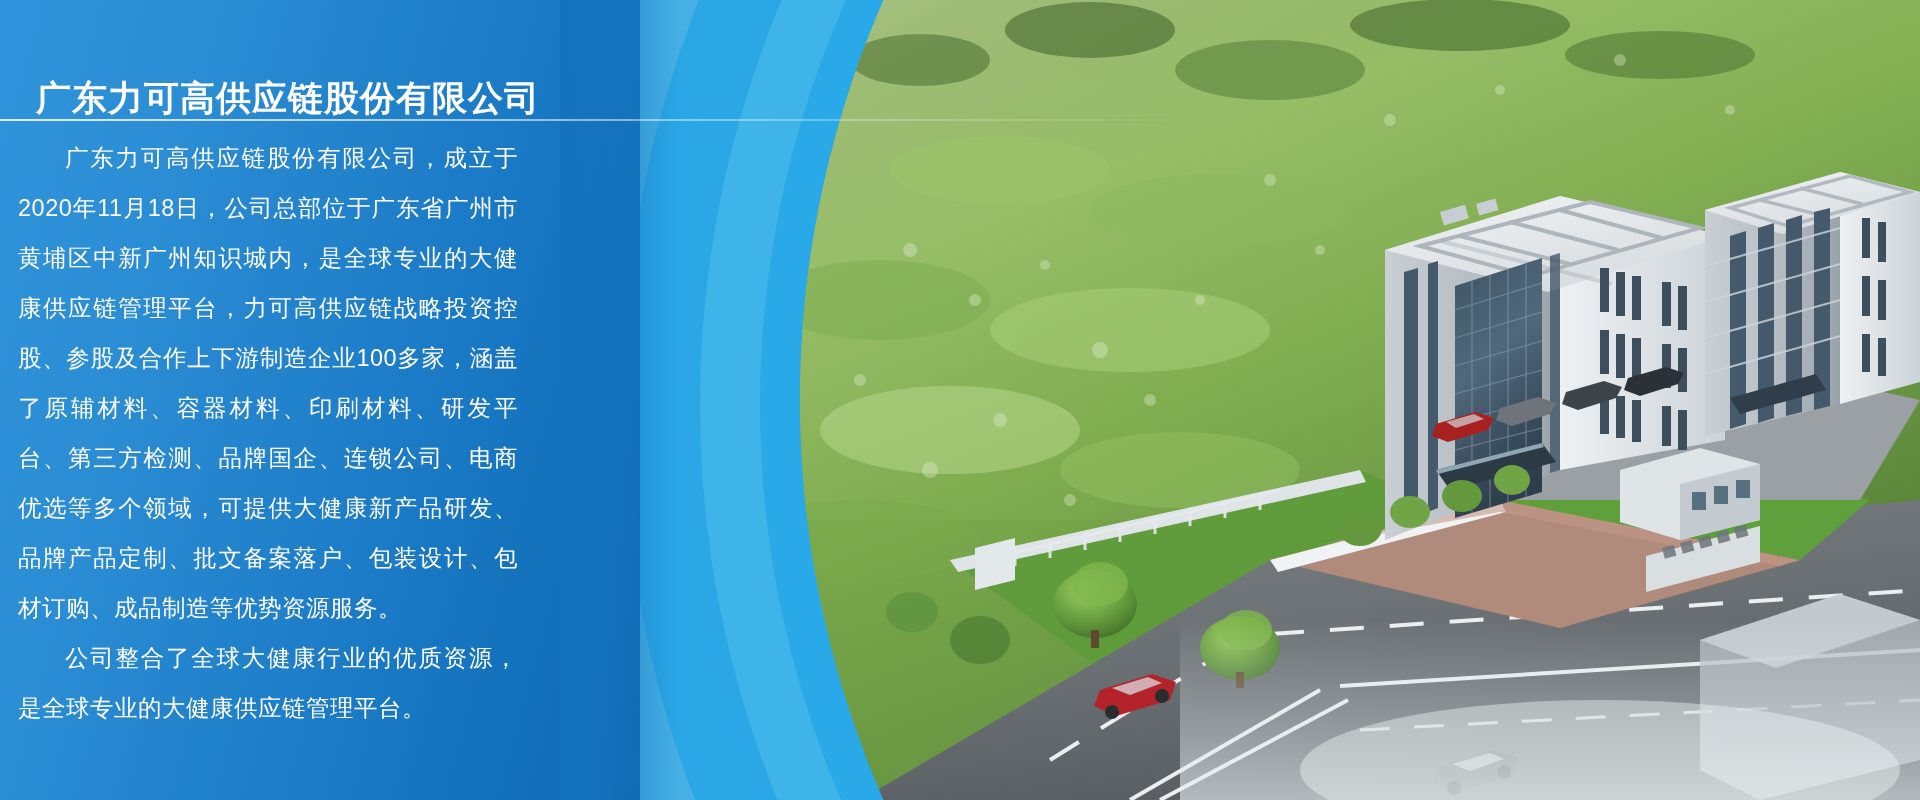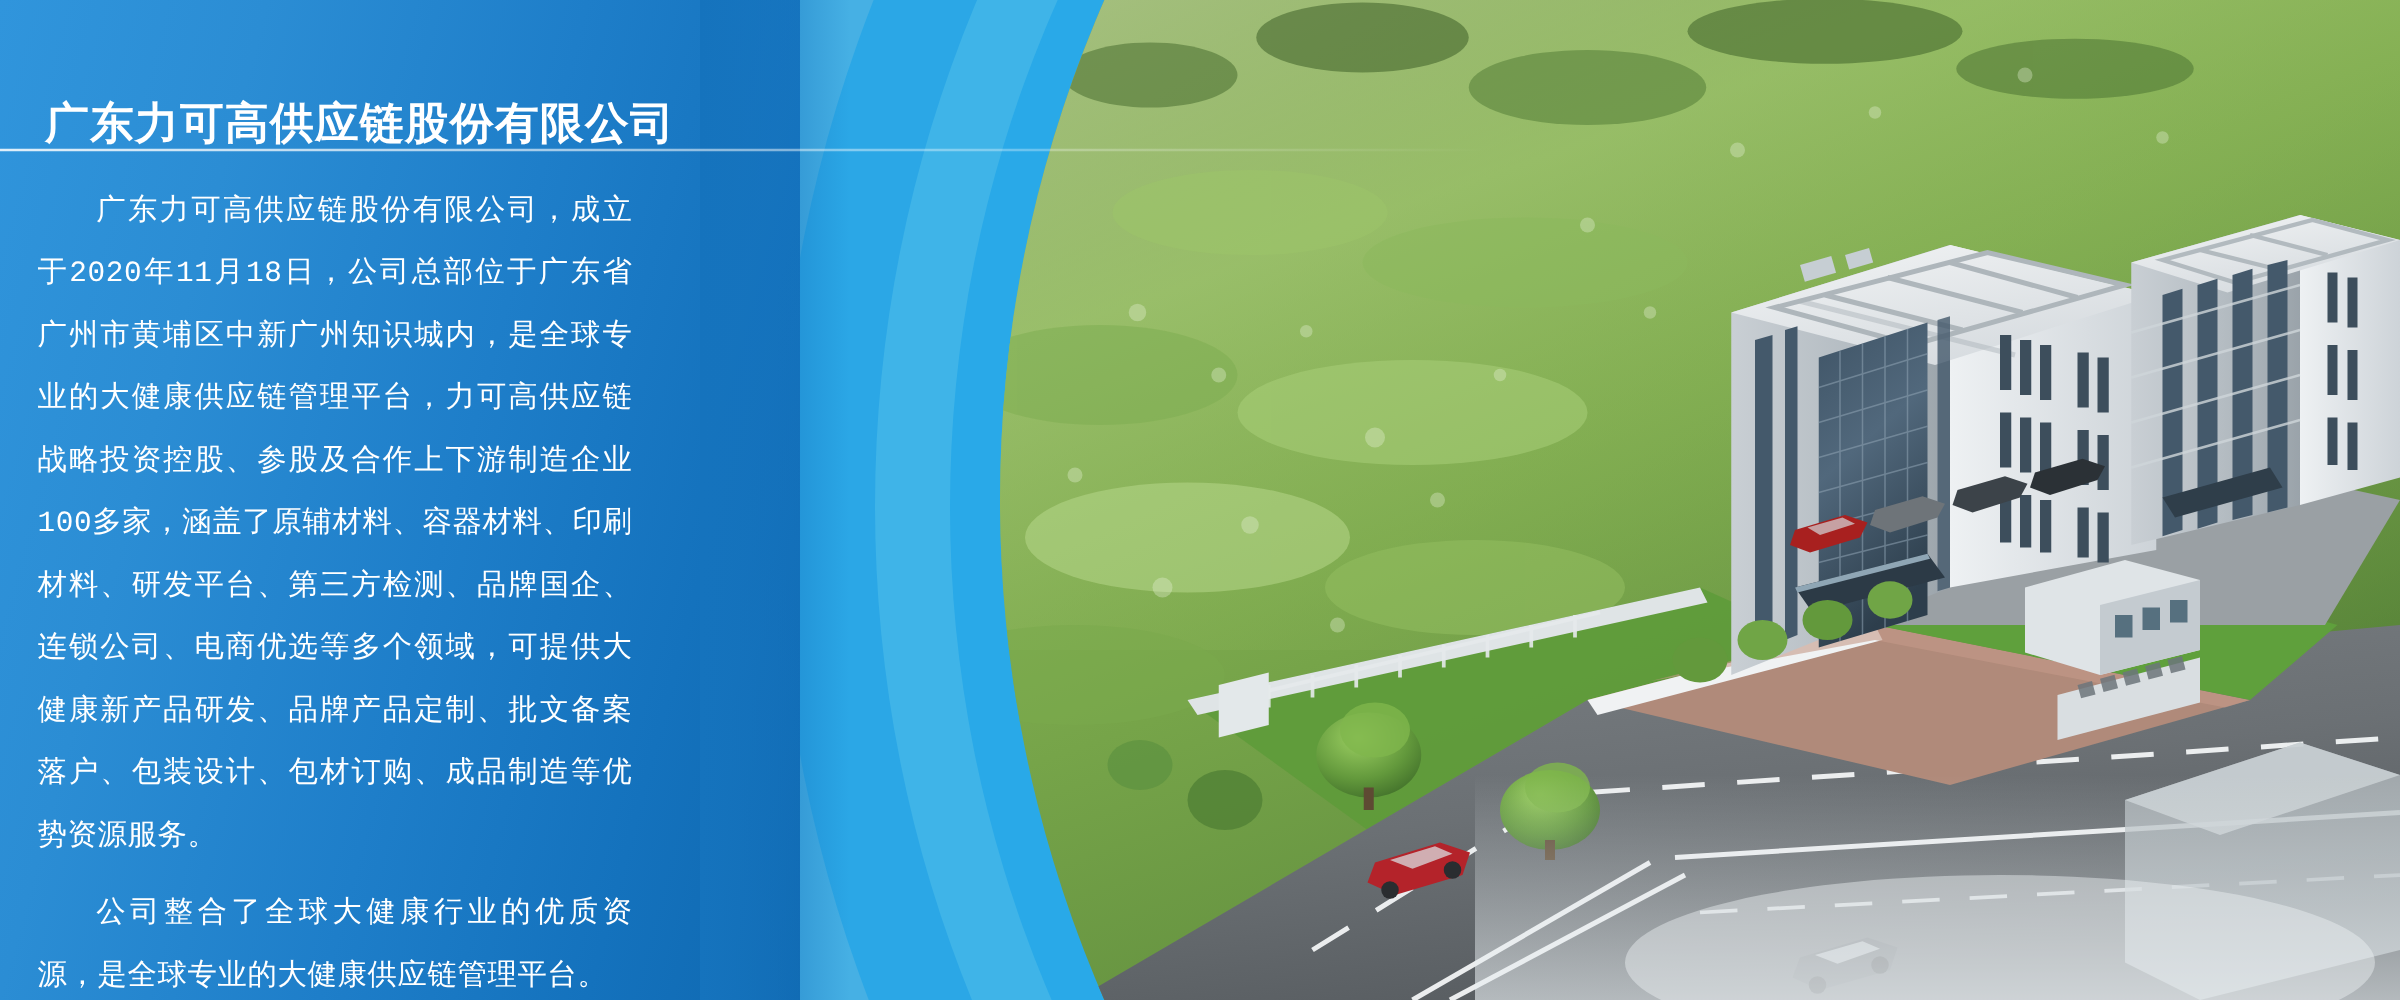--- a/index.html
+++ b/index.html
@@ -39,36 +39,36 @@
 
   
   #photo{
     position:absolute;left:800px;top:-600px;width:2000px;height:2000px;
     border-radius:50%;overflow:hidden;
   }
   #photo svg{position:absolute;left:0;top:600px;width:1120px;height:800px;}
   
 
   
-  #textcol{position:absolute;left:0;top:0;width:600px;height:664px;font-family:Liberation Mono, monospace;}
+  #textcol{position:absolute;left:0;top:0;width:600px;height:664px;}
   #page-title{
     position:absolute;left:36px;top:52px;
     font-size:35px;font-weight:bold;color:#ffffff;letter-spacing:1px;
     white-space:nowrap;
   }
   #title-rule{
     position:absolute;left:0;top:119px;width:1190px;height:2px;
     background:linear-gradient(90deg,rgba(255,255,255,.85) 0%,rgba(255,255,255,.55) 45%,rgba(255,255,255,0) 100%);
   }
   #body-copy{
     position:absolute;left:18px;top:133px;width:500px;
     font-size:23.5px;line-height:50px;color:#ffffff;
     letter-spacing:.5px;text-align:justify;text-align-last:left;
   }
-  #body-copy p{margin:12px;text-indent:2em;}
+  #body-copy p{margin:0;text-indent:2em;}
 </style>
 </head>
 <body>
 
 <div id="stage">
 
   <div class="arc arc1"></div>
   <div class="arc arc2"></div>
   <div class="arc arc3"></div>
   <div class="arc arc4"></div>

